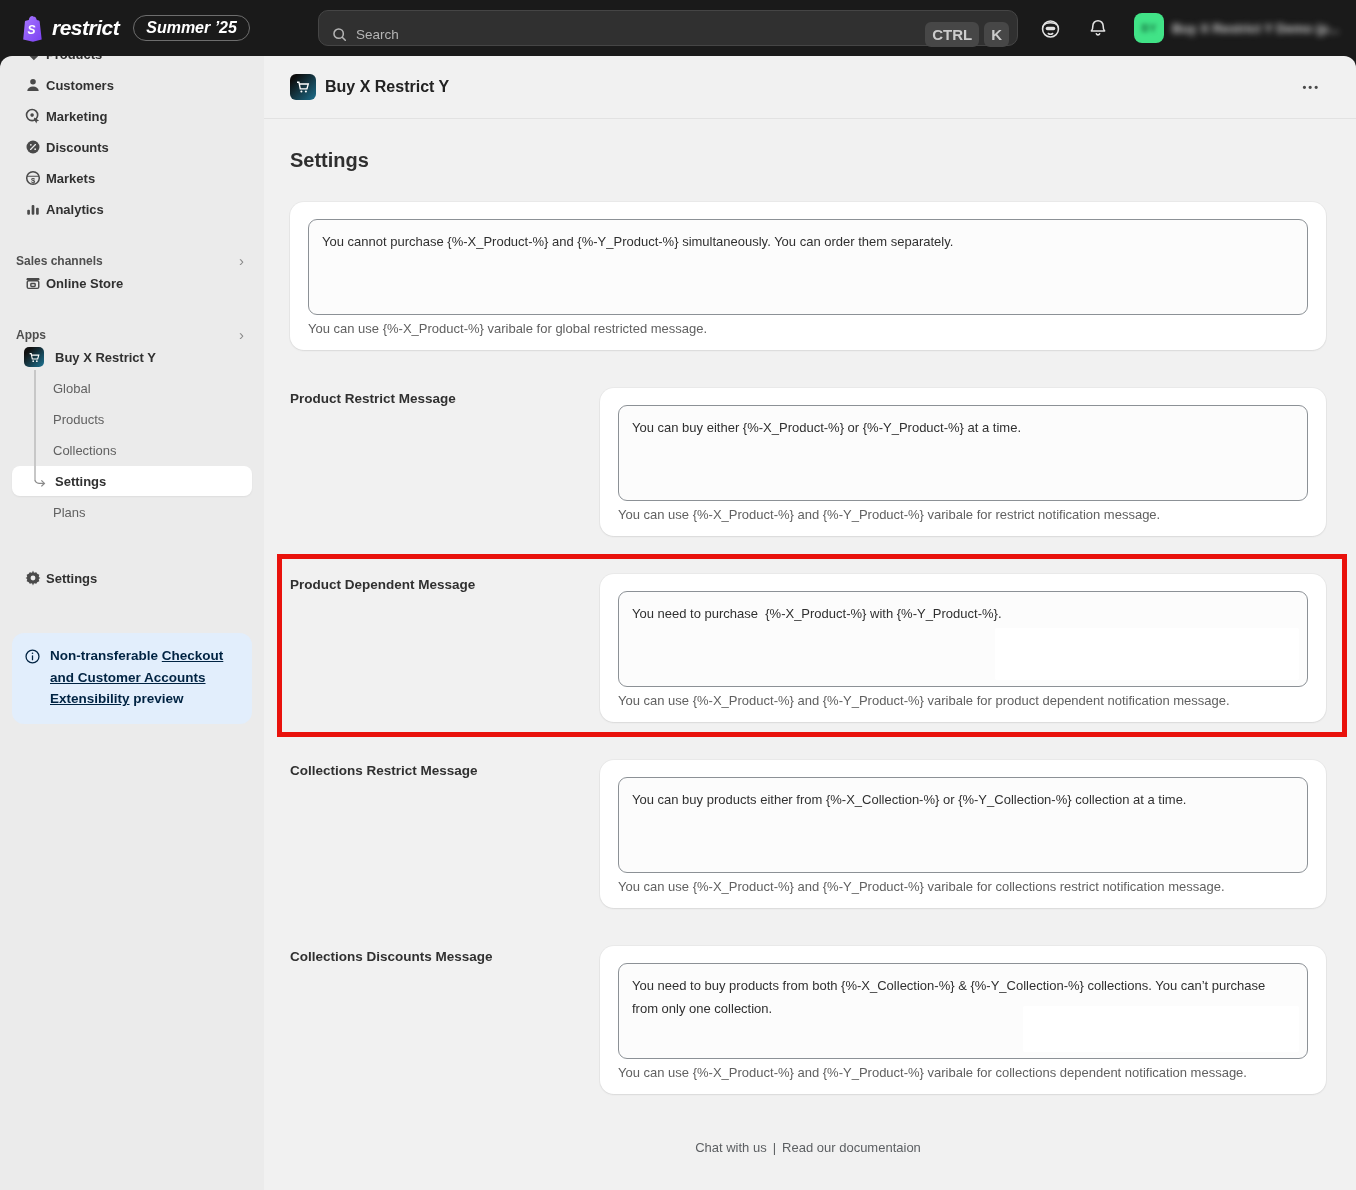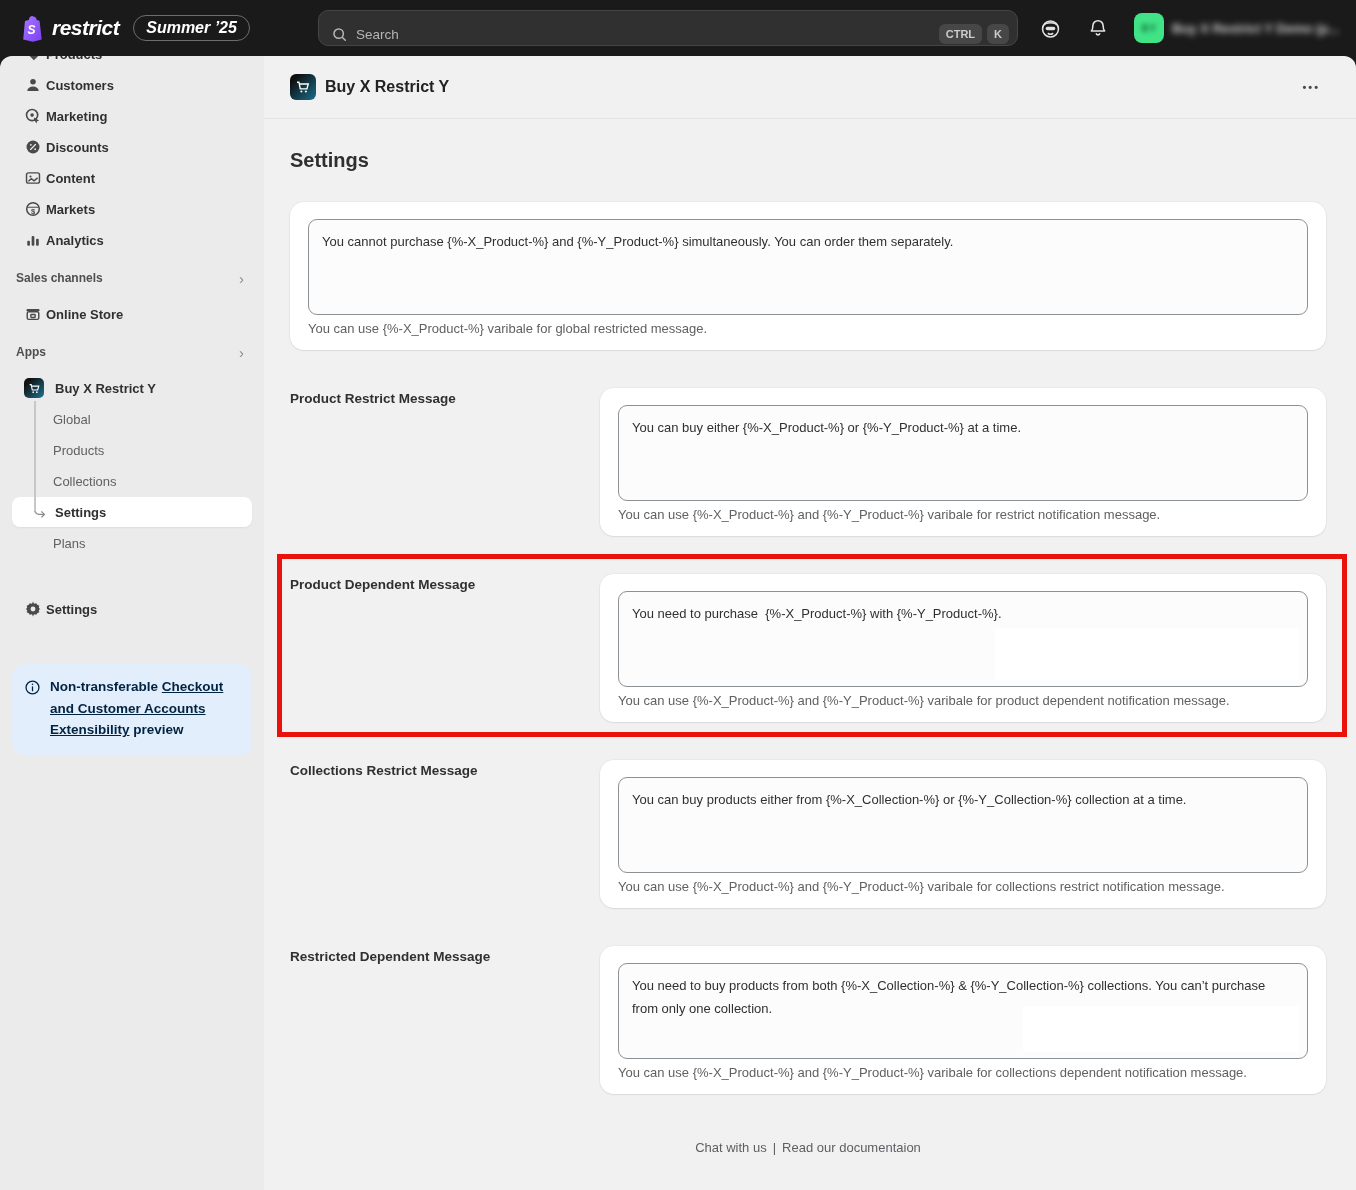--- a/index.html
+++ b/index.html
@@ -12,37 +12,37 @@
   [data-interactable="true"] { cursor:pointer; }
 
   
   .topbar { height:56px; background:#1a1a1a; display:flex; align-items:center; padding:0 16px 0 20px; position:relative; }
   .logo-wrap { display:flex; align-items:center; gap:8px; }
   .logo-text { color:#fff; font-size:21px; font-weight:800; letter-spacing:-0.5px; font-style:italic; }
   .version-badge { border:1.5px solid #6d6d6d; border-radius:999px; color:#fff; font-size:16px; font-style:italic; font-weight:700; padding:3px 12px; margin-left:6px; }
   .searchbar { position:absolute; left:318px; top:10px; width:700px; height:36px; background:#303030; border:1px solid #454545; border-radius:10px; display:flex; align-items:center; padding:12px 8px 0 12px; }
   .searchbar input { flex:1; background:transparent; border:none; outline:none; color:#e3e3e3; font-size:13.5px; margin-left:8px; font-family:inherit; }
   .searchbar input::placeholder { color:#b5b5b5; }
-  .kbd { background:#474747; color:#cccccc; border-radius:6px; font-size:11px; font-weight:600; padding:4px 7px; margin-left:5px; }
+  .kbd { background:#474747; color:#cccccc; border-radius:6px; font-size:15px; font-weight:600; padding:4px 7px; margin-left:5px; }
   .topbar-right { position:absolute; right:0; top:0; height:56px; display:flex; align-items:center; }
   .top-icon-btn { width:36px; height:36px; border-radius:8px; display:flex; align-items:center; justify-content:center; margin-right:12px; }
   .store-btn { display:flex; align-items:center; gap:8px; height:56px; padding:0 10px 0 6px; width:228px; overflow:hidden; }
   .avatar { width:30px; height:30px; border-radius:8px; background:#41e387; display:flex; align-items:center; justify-content:center; color:rgba(0,60,30,.6); font-size:11px; font-weight:700; filter:blur(0px); flex:none; }
   .avatar span { filter:blur(2px); }
   .store-name { color:#cfcfcf; font-size:13px; font-weight:600; white-space:nowrap; filter:blur(3px); }
 
   
   .frame { display:flex; height:1134px; border-radius:12px 12px 0 0; overflow:hidden; }
 
   
   .sidebar { width:264px; background:#ebebeb; padding:0 12px; flex:none; position:relative; }
   .side-row { display:flex; align-items:center; height:30px; border-radius:8px; padding:0 8px 0 12px; margin-bottom:1px; color:#303030; font-size:13px; font-weight:600; gap:4px; }
   .side-row .ic { width:18px; height:18px; flex:none; display:flex; align-items:center; justify-content:center; }
   .side-row.partial { margin-top:-17px; }
-  .section-hd { display:flex; align-items:flex-start; justify-content:space-between; padding:0 8px 0 4px; height:28px; margin-top:16px; color:#4f4f4f; font-size:12px; font-weight:600; }
+  .section-hd { display:flex; align-items:flex-end; justify-content:space-between; padding:0 8px 0 4px; height:28px; margin-top:16px; color:#4f4f4f; font-size:12px; font-weight:600; }
   .chev { color:#8a8a8a; font-size:15px; line-height:1; font-weight:400; }
   .subnav { position:relative; }
   .tree-line { position:absolute; left:22px; top:-3px; height:110px; width:1.5px; background:#c7c7c7; }
   .sub-row { display:flex; align-items:center; height:30px; padding-left:41px; color:#616161; font-size:13px; font-weight:500; border-radius:8px; margin-bottom:1px; }
   .sub-row.active { background:#ffffff; color:#303030; font-weight:700; padding-left:20px; gap:8px; box-shadow:0 1px 2px rgba(0,0,0,.06); }
   .app-icon-sm { width:20px; height:20px; border-radius:5px; background:linear-gradient(135deg,#111 20%,#1c6e8c 95%); display:flex; align-items:center; justify-content:center; flex:none; }
   .settings-gear-row { margin-top:36px; }
   .info-box { margin-top:40px; background:#e2eefc; border-radius:12px; padding:12px 12px 14px 12px; display:flex; gap:9px; color:#002342; font-size:13.5px; line-height:1.6; font-weight:600; }
   .info-box .ic { flex:none; margin-top:3px; }
   .info-box a { color:#002342; text-decoration:underline; font-weight:600; }
@@ -166,30 +166,20 @@
             <circle cx="10" cy="10" r="7.2" fill="#4a4a4a"></circle>
             <path d="M7.3 12.7l5.4-5.4" stroke="#ebebeb" stroke-width="1.4" stroke-linecap="round"></path>
             <circle cx="7.6" cy="7.6" r="1" fill="#ebebeb"></circle>
             <circle cx="12.4" cy="12.4" r="1" fill="#ebebeb"></circle>
           </svg>
       </span>
       <span data-interactable="false">Discounts</span>
     </div>
     <div class="side-row" data-interactable="true">
       <span class="ic" data-interactable="false">
-        <svg width="18" height="18" viewBox="0 0 20 20" fill="none" stroke="#4a4a4a" stroke-width="1.6">
-            <rect x="2.8" y="4.3" width="14.4" height="11.4" rx="2.2"></rect>
-            <circle cx="7.2" cy="8.3" r="1.2" fill="#4a4a4a" stroke="none"></circle>
-            <path d="M4.8 13.6l3.4-2.9 3 2.4 3.9-3.2"></path>
-          </svg>
-      </span>
-      <span data-interactable="false">Content</span>
-    </div>
-    <div class="side-row" data-interactable="true">
-      <span class="ic" data-interactable="false">
         <svg width="18" height="18" viewBox="0 0 20 20">
             <circle cx="10" cy="10" r="7" fill="none" stroke="#4a4a4a" stroke-width="1.7"></circle>
             <path d="M3.2 8h13.6" stroke="#4a4a4a" stroke-width="1.2"></path>
             <text x="10.2" y="15" font-size="8.5" font-weight="bold" fill="#4a4a4a" text-anchor="middle">$</text>
           </svg>
       </span>
       <span data-interactable="false">Markets</span>
     </div>
     <div class="side-row" data-interactable="true">
       <span class="ic" data-interactable="false">
@@ -334,21 +324,21 @@
         <div class="section-label" data-interactable="false">Collections Restrict Message</div>
         <div class="card" data-interactable="false">
           <div class="ta-wrap">
             <textarea class="msg" data-interactable="true" style="">You can buy products either from {%-X_Collection-%} or {%-Y_Collection-%} collection at a time.</textarea>
           </div>
           <div class="helper" data-interactable="false">You can use {%-X_Product-%} and {%-Y_Product-%} varibale for collections restrict notification message.</div>
         </div>
       </div>
 
       <div class="section-row" data-interactable="false">
-        <div class="section-label" data-interactable="false">Restricted Dependent Message</div>
+        <div class="section-label" data-interactable="false">Collections Discounts Message</div>
         <div class="card" data-interactable="false">
           <div class="ta-wrap">
             <textarea class="msg" data-interactable="true" style="">You need to buy products from both {%-X_Collection-%} &amp; {%-Y_Collection-%} collections. You can’t purchase from only one collection.</textarea>
             <div class="redact" data-interactable="false" style="right:9px; width:40%; height:46px;"></div>
           </div>
           <div class="helper" data-interactable="false">You can use {%-X_Product-%} and {%-Y_Product-%} varibale for collections dependent notification message.</div>
         </div>
       </div>
 
       <div class="footer" data-interactable="false">

